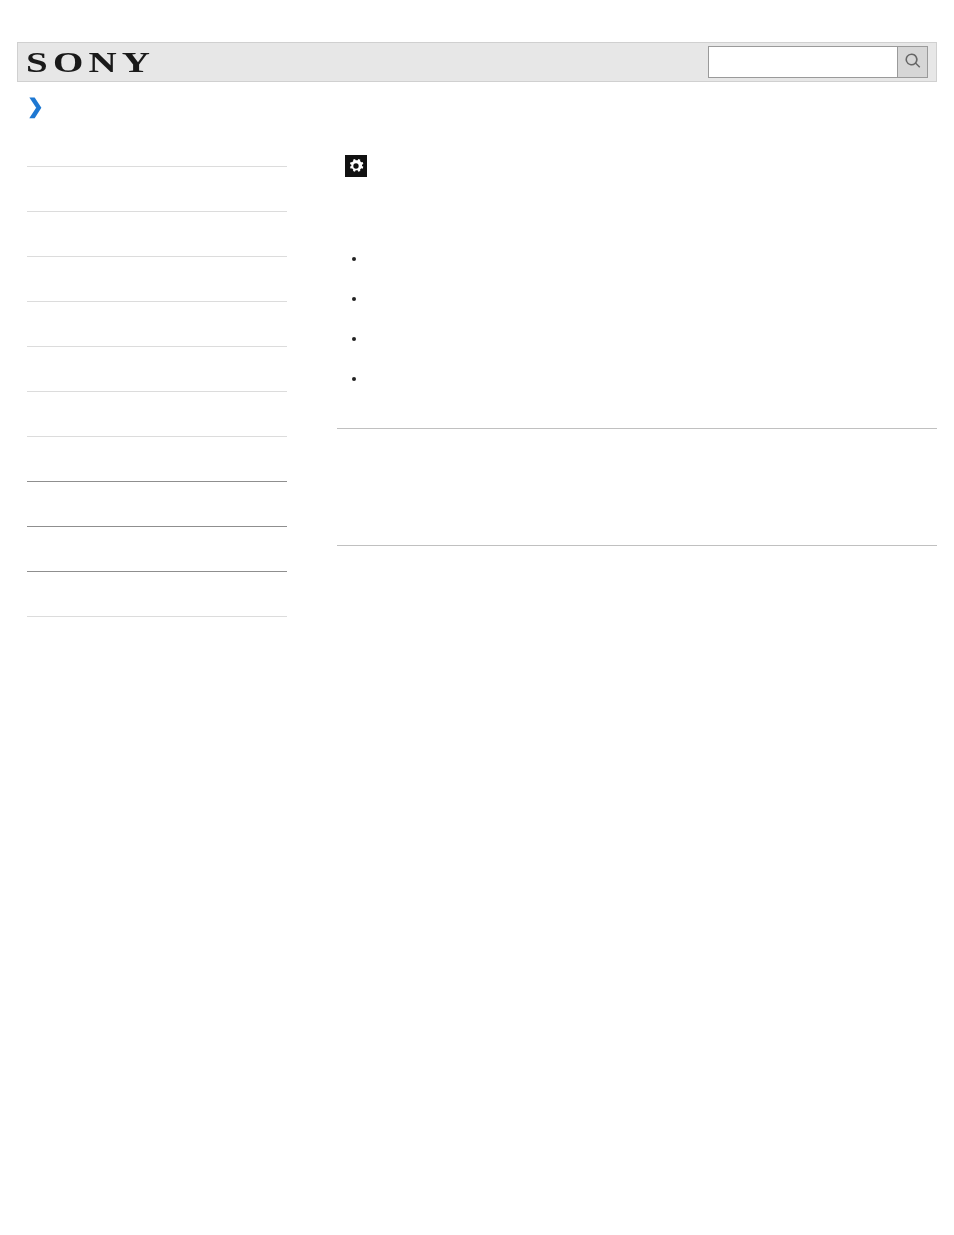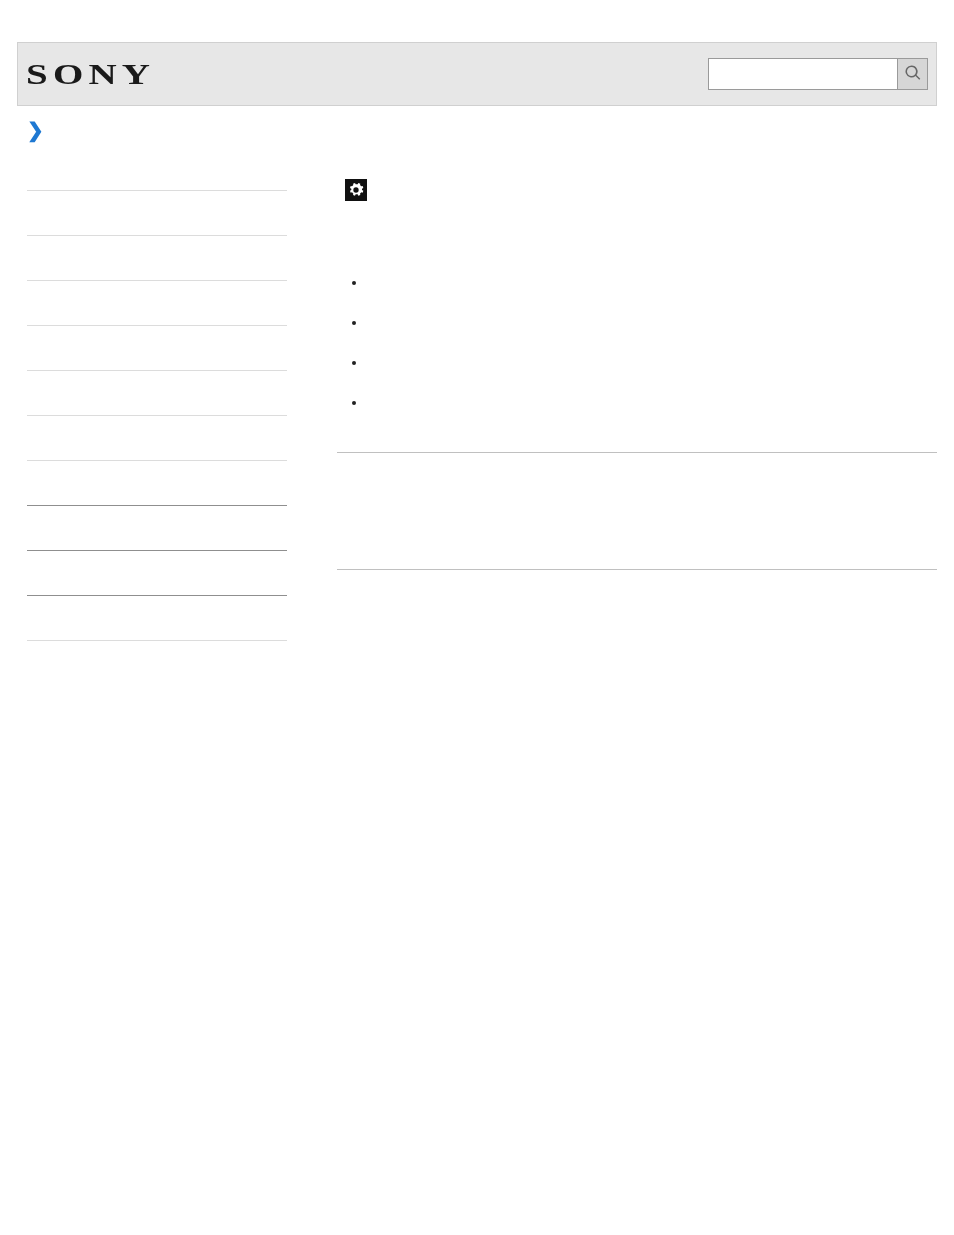--- a/index.html
+++ b/index.html
@@ -3,21 +3,21 @@
 <meta charset="utf-8">
 <style>
   * { box-sizing: border-box; margin: 0; padding: 0; }
   html, body { width: 954px; font-family: Arial, Helvetica, sans-serif; color: #222; }
   body { background: #fff; }
 
   .page { width: 920px; margin: 0 auto; position: relative; padding-bottom: 60px; }
 
   
   .header {
-    width: 920px; height: 64px; margin-top: 42px;
+    width: 920px; height: 40px; margin-top: 42px;
     background: #e7e7e7; border: 1px solid #d0d0d0;
     display: flex; align-items: center; justify-content: space-between;
     padding: 0 8px;
   }
   .brand {
     font-family: "Times New Roman", serif;
     font-size: 30px; font-weight: 800; letter-spacing: 4px;
     transform: scaleX(1.3); transform-origin: left center;
     color: #1a1a1a;
   }

